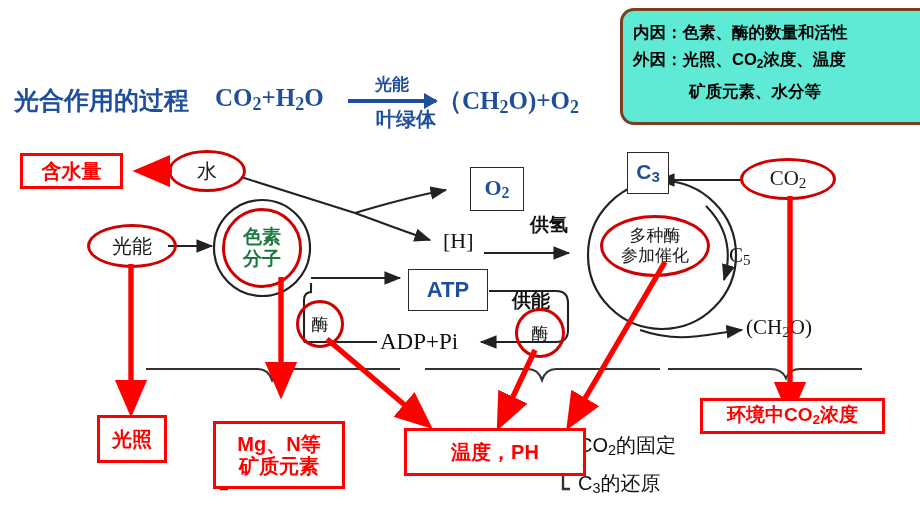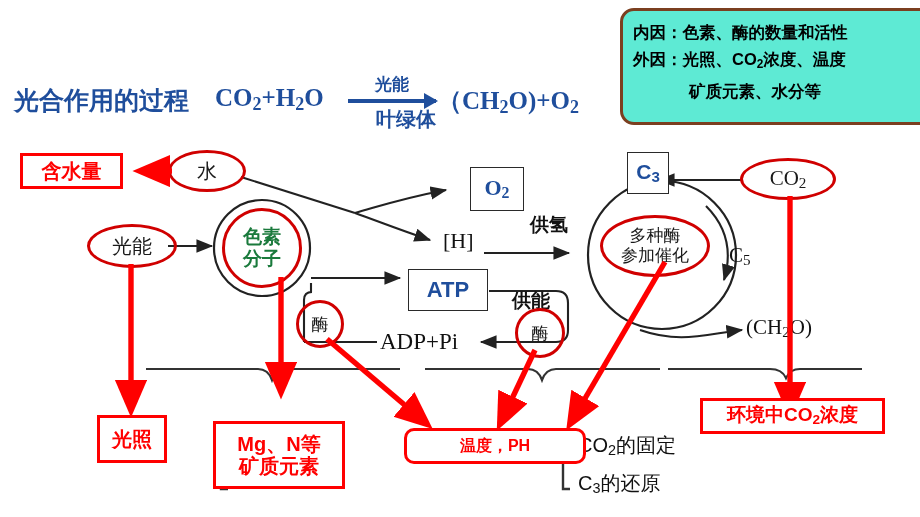--- a/index.html
+++ b/index.html
@@ -167,21 +167,21 @@
 
   <div class="rbox" style="left:97px;top:415px;width:70px;height:48px;font-size:20px;">
     <span>光照</span>
   </div>
 
   <div class="rbox" style="left:213px;top:396px;width:132px;height:68px;font-size:20px;flex-direction:column;margin-top:25px;">
     <span>Mg、N等</span>
     <span>矿质元素</span>
   </div>
 
-  <div class="rbox" style="left:404px;top:428px;width:182px;height:36px;font-size:16px;border-radius:10px;">
+  <div class="rbox" style="left:404px;top:428px;width:182px;height:48px;font-size:20px;">
     <span>温度，PH</span>
   </div>
 
   <div class="rbox" style="left:700px;top:398px;width:185px;height:36px;font-size:19px;">
     <span>环境中CO<span class="sub">2</span>浓度</span>
   </div>
 
   <div class="roval" style="left:168px;top:150px;width:78px;height:42px;font-size:20px;">
     <span>水</span>
   </div>

